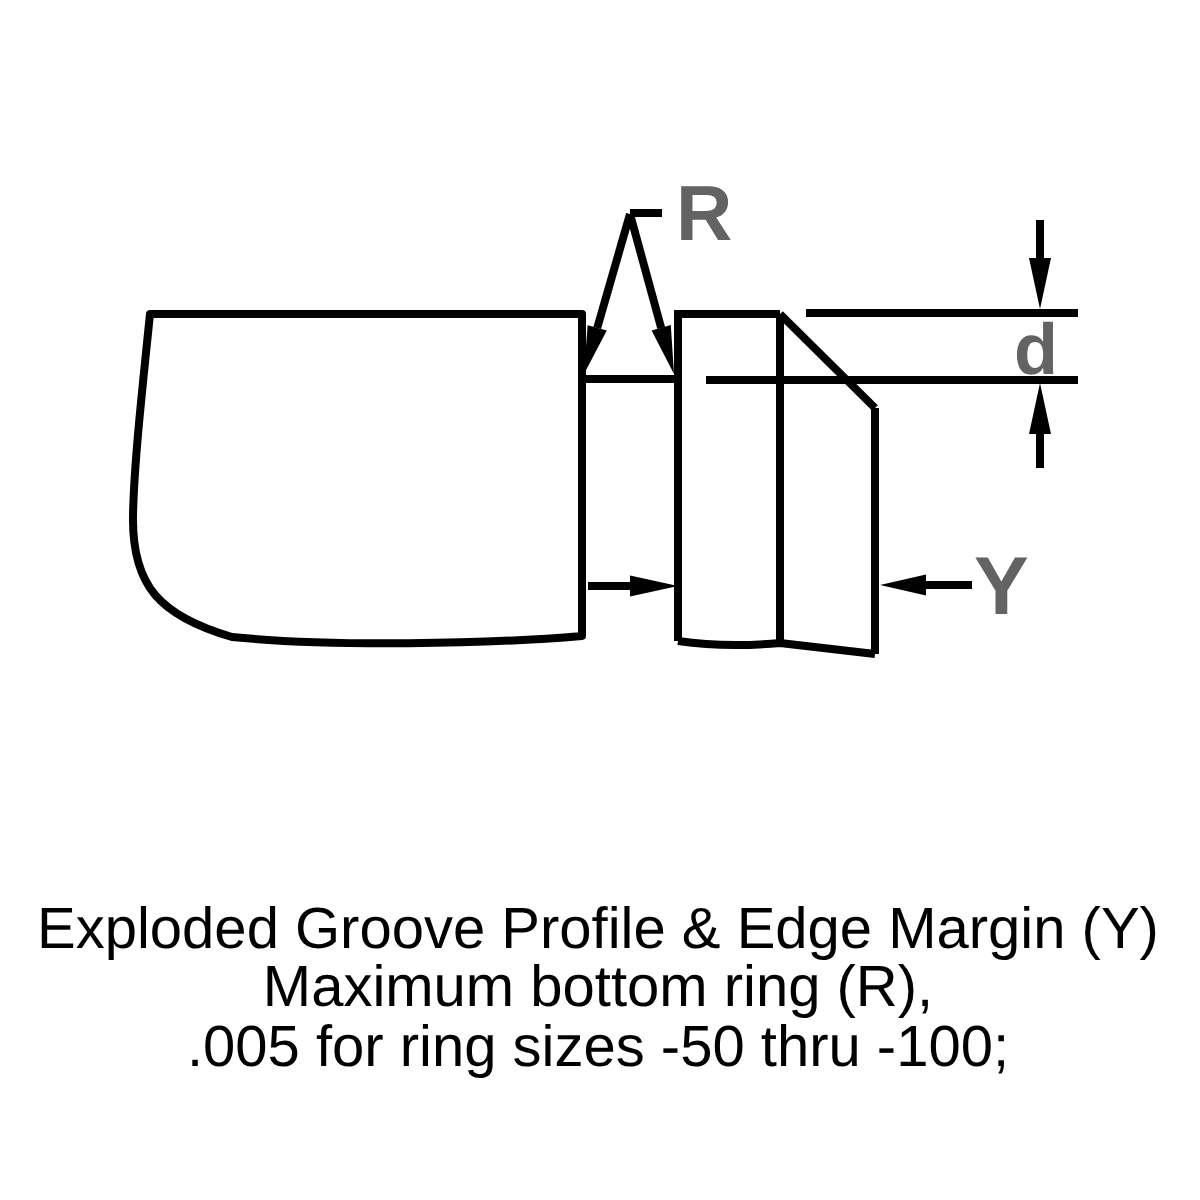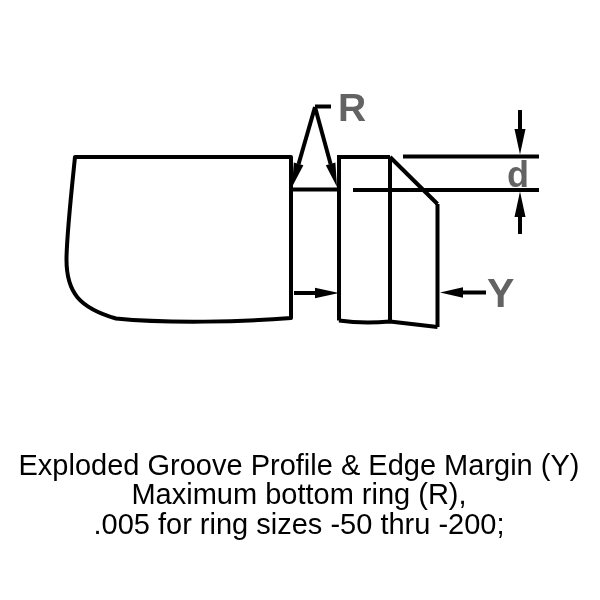--- a/index.html
+++ b/index.html
@@ -85,16 +85,16 @@
     </g>
   </svg>
 
   <div class="dim-label lbl-r">R</div>
   <div class="dim-label lbl-d">d</div>
   <div class="dim-label lbl-y">Y</div>
 
   <div class="caption">
     <div>Exploded Groove Profile &amp; Edge Margin (Y)</div>
     <div>Maximum bottom ring (R),</div>
-    <div>.005 for ring sizes -50 thru -200;</div>
+    <div>.005 for ring sizes -50 thru -100;</div>
   </div>
 
 </div>
 
 </body></html>

